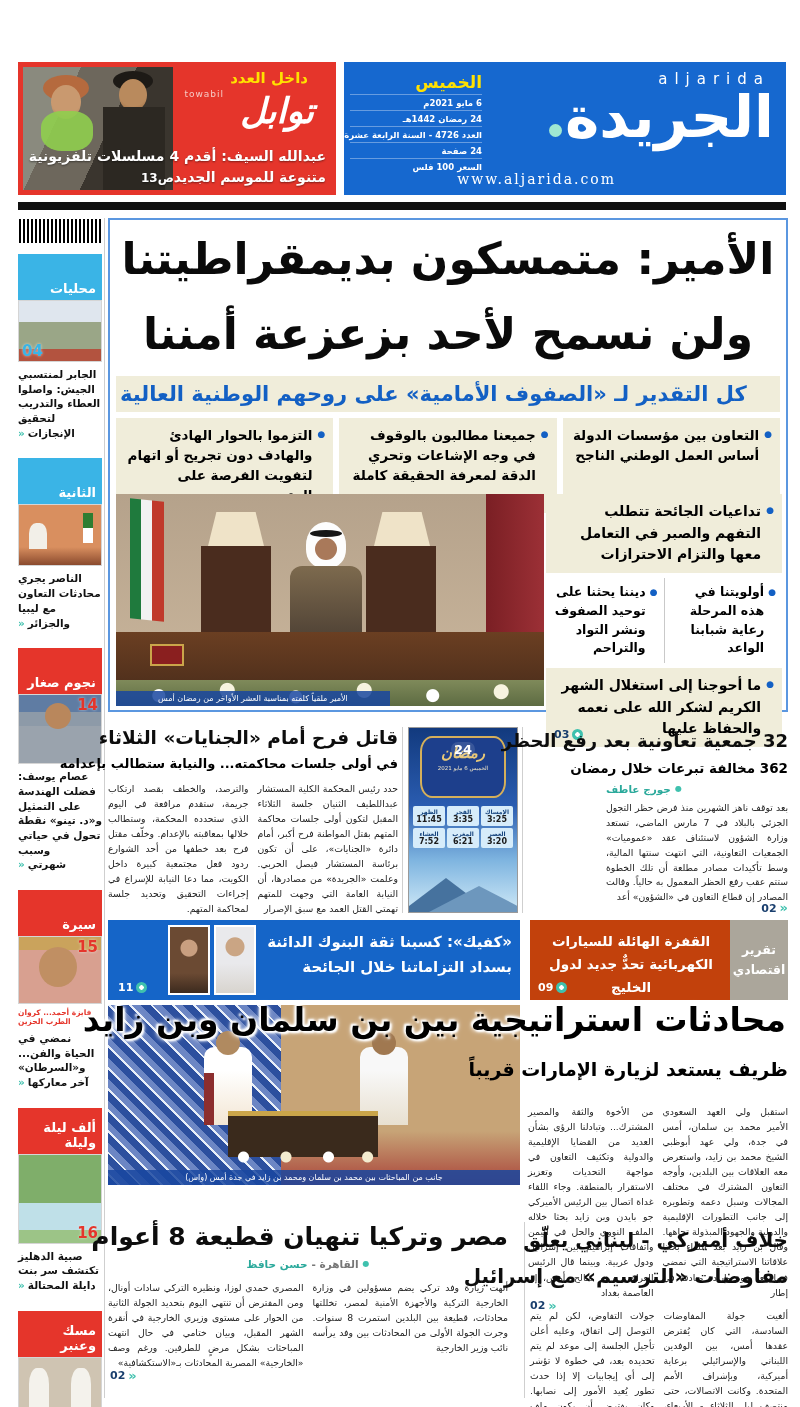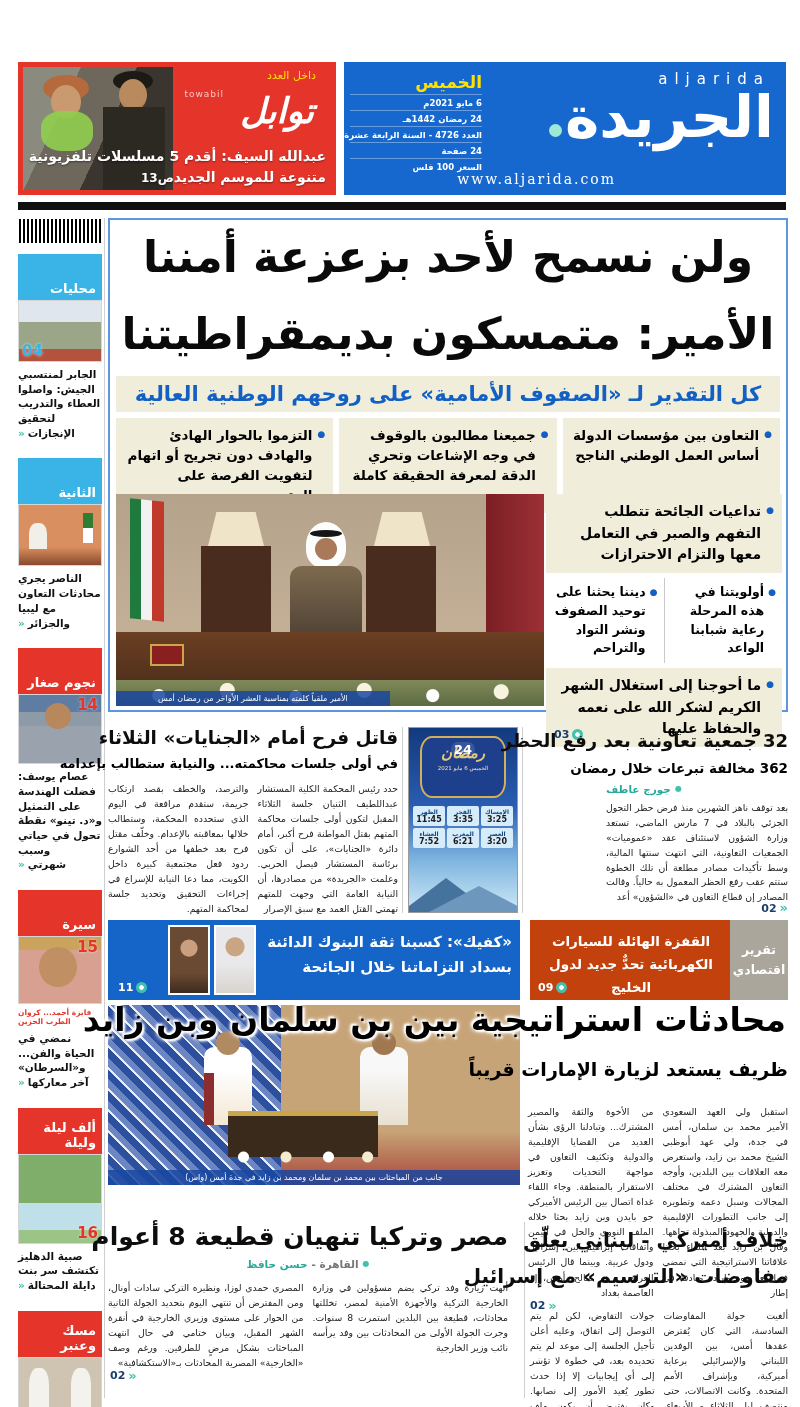--- a/index.html
+++ b/index.html
@@ -12,21 +12,21 @@
   .promo{left:18px;top:62px;width:318px;height:133px;background:#e5352b;overflow:hidden}
   .promo-photo{position:absolute;left:5px;top:5px;width:150px;height:123px;
     background:linear-gradient(115deg,#8a8a7e 0 28%,#6d675c 28% 55%,#3a352e 55%);}
   .pp-head{position:absolute;border-radius:50%}
   .pp-h1{left:28px;top:18px;width:30px;height:34px;background:radial-gradient(circle at 50% 40%,#c9996f 0 60%,#a77b52)}
   .pp-hair1{left:20px;top:8px;width:46px;height:26px;border-radius:50%;background:#b56a3e;position:absolute}
   .pp-scarf{left:18px;top:44px;width:52px;height:40px;border-radius:40%;background:#8fce4e;position:absolute;opacity:.9}
   .pp-h2{left:96px;top:12px;width:28px;height:32px;background:radial-gradient(circle at 50% 40%,#b98a5d 0 60%,#95653a)}
   .pp-hair2{left:90px;top:4px;width:40px;height:20px;border-radius:50%;background:#1d1a16;position:absolute}
   .pp-coat{left:80px;top:40px;width:62px;height:83px;background:#2c2822;position:absolute}
-  .promo-tag{position:absolute;top:7px;right:20px;color:#ffe100;font-weight:normal;font-size:11px}
+  .promo-tag{position:absolute;top:7px;right:28px;color:#ffe100;font-weight:bold;font-size:15px}
   .promo-latin{position:absolute;top:27px;right:112px;color:#f6c9c4;font-size:9px;letter-spacing:1px}
   .promo-brand{position:absolute;top:32px;right:22px;color:#fff;font-weight:bold;font-style:italic;font-size:35px;line-height:1}
   .promo-head{position:absolute;bottom:6px;right:10px;left:8px;color:#fff;font-weight:bold;font-size:14px;line-height:1.55;text-align:right;text-shadow:0 1px 2px rgba(0,0,0,.45)}
   .promo-page{color:#fff;font-size:12px;}
 
   .mast{left:344px;top:62px;width:442px;height:133px;background:#1668cf}
   .mast-latin{position:absolute;top:8px;right:16px;color:#fff;font-size:15px;letter-spacing:7px}
   .mast-logo{position:absolute;top:26px;right:12px;color:#fff;font-size:58px;font-weight:bold;line-height:1;white-space:nowrap}
   .logo-dot{display:inline-block;width:13px;height:13px;border-radius:50%;background:#9fe8d2;margin-right:3px}
   .mast-site{position:absolute;bottom:8px;right:170px;color:#fff;font-family:"DejaVu Serif",serif;font-size:14px;letter-spacing:2px;direction:ltr}
@@ -67,21 +67,21 @@
   .vline{width:1px;background:#cfcfcf}
   .v-main{left:104px;top:218px;height:1180px}
   .v-mid1{left:402px;top:727px;height:186px}
   .v-mid2{left:522px;top:727px;height:186px}
   .v-bot{left:524px;top:1222px;height:176px}
 
   
   .lead-box{left:108px;top:218px;width:680px;height:494px;border:2px solid #5b97e0}
   .lead-h{font-weight:bold;font-size:44px;line-height:1.7;text-align:center;color:#0a0a0a;white-space:nowrap}
   .lead-h1{margin-top:2px}
-  .lead-sub{margin:4px 6px 0;background:#f0edda;color:#1360c4;font-weight:bold;font-size:21px;text-align:center;padding:6px 4px;white-space:nowrap}
+  .lead-sub{margin:4px 6px 0;background:#f0edda;color:#1360c4;font-weight:bold;font-size:21px;text-align:left;padding:6px 4px;white-space:nowrap}
   .lead-bullets{display:flex;gap:6px;margin:6px 6px 0}
   .lb{flex:1;background:#f0edda;padding:7px 8px;font-size:13.5px;font-weight:bold;line-height:1.5;display:flex;gap:5px;min-height:58px}
   .bdot{color:#1360c4;font-size:9px;line-height:2.1;flex:0 0 auto}
   .lead-photo{position:absolute;left:6px;top:274px;width:428px;height:212px;overflow:hidden;background:linear-gradient(180deg,#b5a28b,#cbb79d)}
   .ap-curtain{position:absolute;right:0;top:0;width:58px;height:100%;background:linear-gradient(90deg,#7a1f24,#9c3036)}
   .ap-flag{position:absolute;left:14px;top:6px;width:34px;height:120px;background:linear-gradient(90deg,#1f7a3d 0 33%,#f2f2f2 33% 66%,#c0392b 66%);transform:skewY(6deg)}
   .ap-lamp{position:absolute;width:56px;height:34px;background:#efe3c8;clip-path:polygon(15% 0,85% 0,100% 100%,0 100%)}
   .ap-lamp.l1{left:92px;top:18px}.ap-lamp.l2{left:258px;top:18px}
   .ap-cab{position:absolute;width:70px;height:90px;background:#4a2c1e;top:52px}
   .ap-cab.c1{left:85px}.ap-cab.c2{left:250px}
@@ -195,21 +195,21 @@
       <span class="pp-hair1"></span>
         <span class="pp-head pp-h1"></span>
         <span class="pp-scarf"></span>
       <span class="pp-hair2"></span>
         <span class="pp-head pp-h2"></span>
         <span class="pp-coat"></span>
     </div>
     <div class="promo-tag">داخل العدد</div>
     <div class="promo-latin">towabil</div>
     <div class="promo-brand">توابل</div>
-    <div class="promo-head"><span>عبدالله السيف: أقدم 5 مسلسلات تلفزيونية متنوعة للموسم الجديد</span><span class="promo-page">ص13</span></div>
+    <div class="promo-head"><span>عبدالله السيف: أقدم 4 مسلسلات تلفزيونية متنوعة للموسم الجديد</span><span class="promo-page">ص13</span></div>
   </div>
 
   <div class="abs mast">
     <div class="mast-latin">aljarida</div>
     <div class="mast-logo"><span>الجريدة</span><span class="logo-dot"></span></div>
     <div class="mast-site">www.aljarida.com</div>
     <div class="mast-dates">
       <div class="mast-day">الخميس</div>
       <div class="dline">6 مايو 2021م</div>
       <div class="dline">24 رمضان 1442هـ</div>
@@ -266,22 +266,22 @@
     <div class="sec">
       <div class="sec-label lab-red">مسك وعنبر</div>
       <div class="sec-photo ph-sign" style="height:84px"></div>
 
     </div>
   </div>
 
   <div class="abs vline v-main"></div>
 
   <div class="abs lead-box">
+    <div class="lead-h lead-h1">الأمير: متمسكون بديمقراطيتنا</div>
     <div class="lead-h">ولن نسمح لأحد بزعزعة أمننا</div>
-    <div class="lead-h lead-h1">الأمير: متمسكون بديمقراطيتنا</div>
     <div class="lead-sub">كل التقدير لـ «الصفوف الأمامية» على روحهم الوطنية العالية</div>
     <div class="lead-bullets">
       <div class="lb">
           <span class="bdot">●</span>
           <span>التعاون بين مؤسسات الدولة أساس العمل الوطني الناجح</span>
         </div>
       <div class="lb">
           <span class="bdot">●</span>
           <span>جميعنا مطالبون بالوقوف في وجه الإشاعات وتحري الدقة لمعرفة الحقيقة كاملة</span>
         </div>

